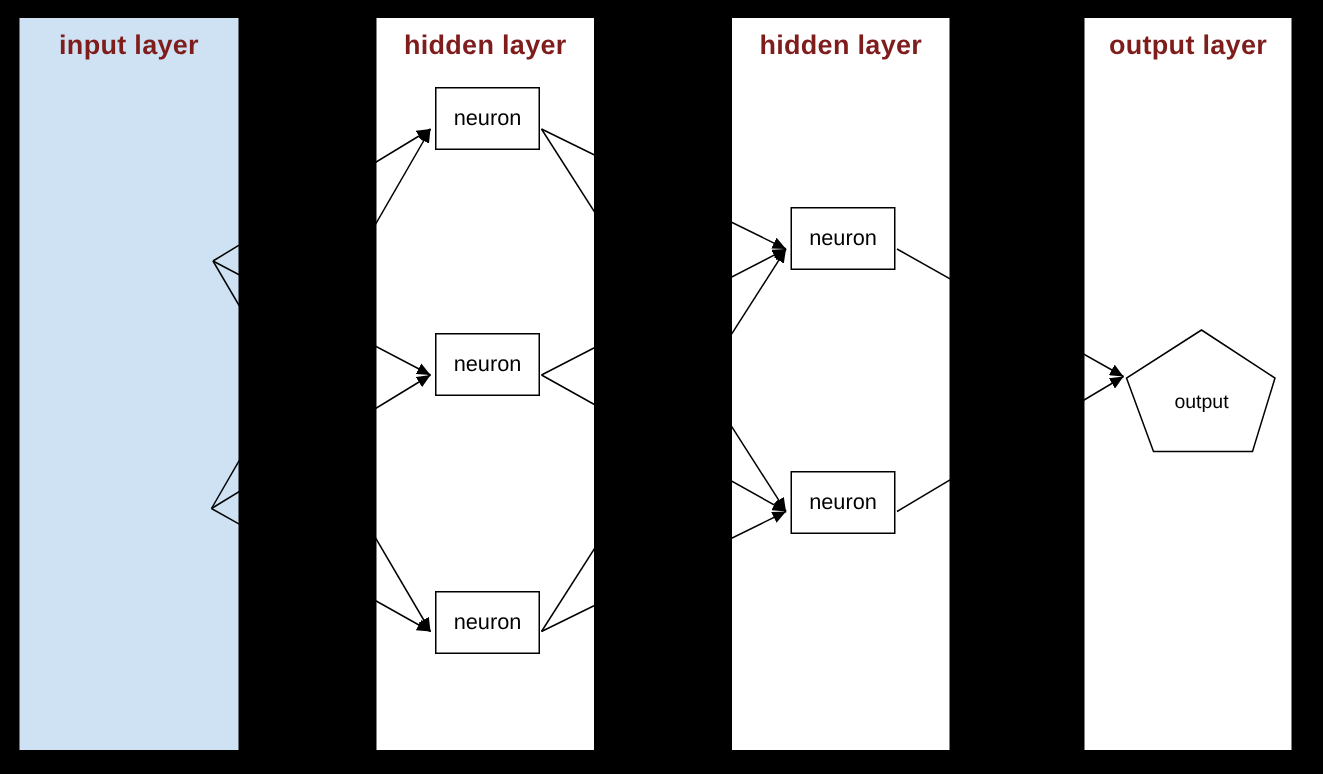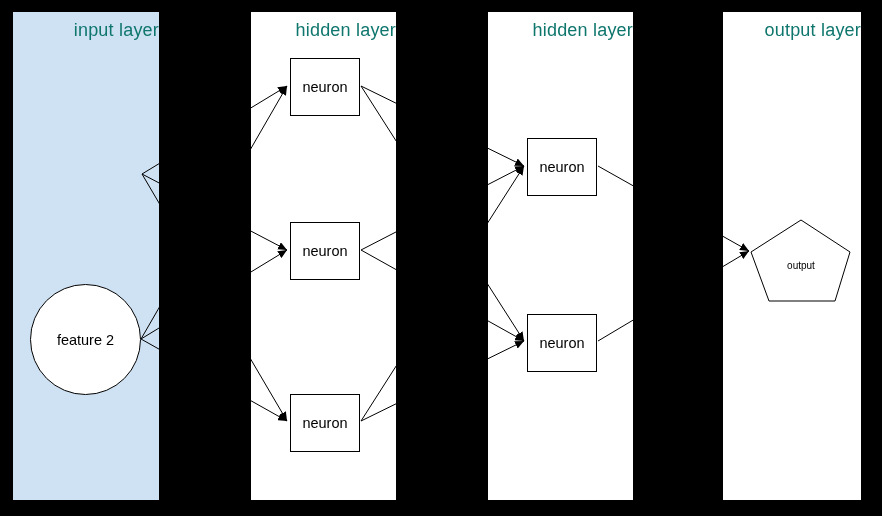--- a/index.html
+++ b/index.html
@@ -21,40 +21,40 @@
     height: 488px;
     background: #ffffff;
     box-sizing: border-box;
   }
   #panel-input   { left: 13px;  width: 146px; background: #cfe2f3; }
   #panel-hidden1 { left: 251px; width: 145px; }
   #panel-hidden2 { left: 488px; width: 145px; }
   #panel-output  { left: 723px; width: 138px; }
   .panel-title {
     padding-top: 8px;
-    text-align: right;
+    text-align: center;
     font-size: 18px;
-    font-weight: normal;
-    color: #0f766e;
+    font-weight: bold;
+    color: #7f1d1d;
     letter-spacing: 0.2px;
   }
   .node {
     position: absolute;
     box-sizing: border-box;
     background: #ffffff;
     border: 1px solid #000000;
     display: flex;
     align-items: center;
     justify-content: center;
     font-size: 14.5px;
     color: #000000;
     z-index: 2;
   }
   .node-circle { width: 111px; height: 111px; border-radius: 50%; }
-  .node-rect   { width: 70px;  height: 58px; }
+  .node-rect   { width: 70px;  height: 42px; }
   #node-feature1 { left: 31px;  top: 119px; }
   #node-feature2 { left: 30px;  top: 284px; }
   #node-h1n1 { left: 290px; top: 58px;  }
   #node-h1n2 { left: 290px; top: 222px; }
   #node-h1n3 { left: 290px; top: 394px; }
   #node-h2n1 { left: 527px; top: 138px; }
   #node-h2n2 { left: 527px; top: 314px; }
   svg.overlay {
     position: absolute;
     left: 0; top: 0;
@@ -71,21 +71,21 @@
     fill: #ffffff;
     stroke: #000000;
     stroke-width: 1;
   }
   .pentagon-label {
     position: absolute;
     left: 761px;
     top: 260px;
     width: 80px;
     text-align: center;
-    font-size: 10px;
+    font-size: 13px;
     color: #000000;
     z-index: 4;
   }
 </style>
 </head>
 <body>
 
 <div class="canvas">
 
   <div class="panel" id="panel-input">
@@ -94,23 +94,20 @@
   <div class="panel" id="panel-hidden1">
     <div class="panel-title">hidden layer</div>
   </div>
   <div class="panel" id="panel-hidden2">
     <div class="panel-title">hidden layer</div>
   </div>
   <div class="panel" id="panel-output">
     <div class="panel-title">output layer</div>
   </div>
 
-  <div class="node node-circle" id="node-feature2">
-    <span>feature 2</span>
-  </div>
 
   <div class="node node-rect" id="node-h1n1">
     <span>neuron</span>
   </div>
   <div class="node node-rect" id="node-h1n2">
     <span>neuron</span>
   </div>
   <div class="node node-rect" id="node-h1n3">
     <span>neuron</span>
   </div>

